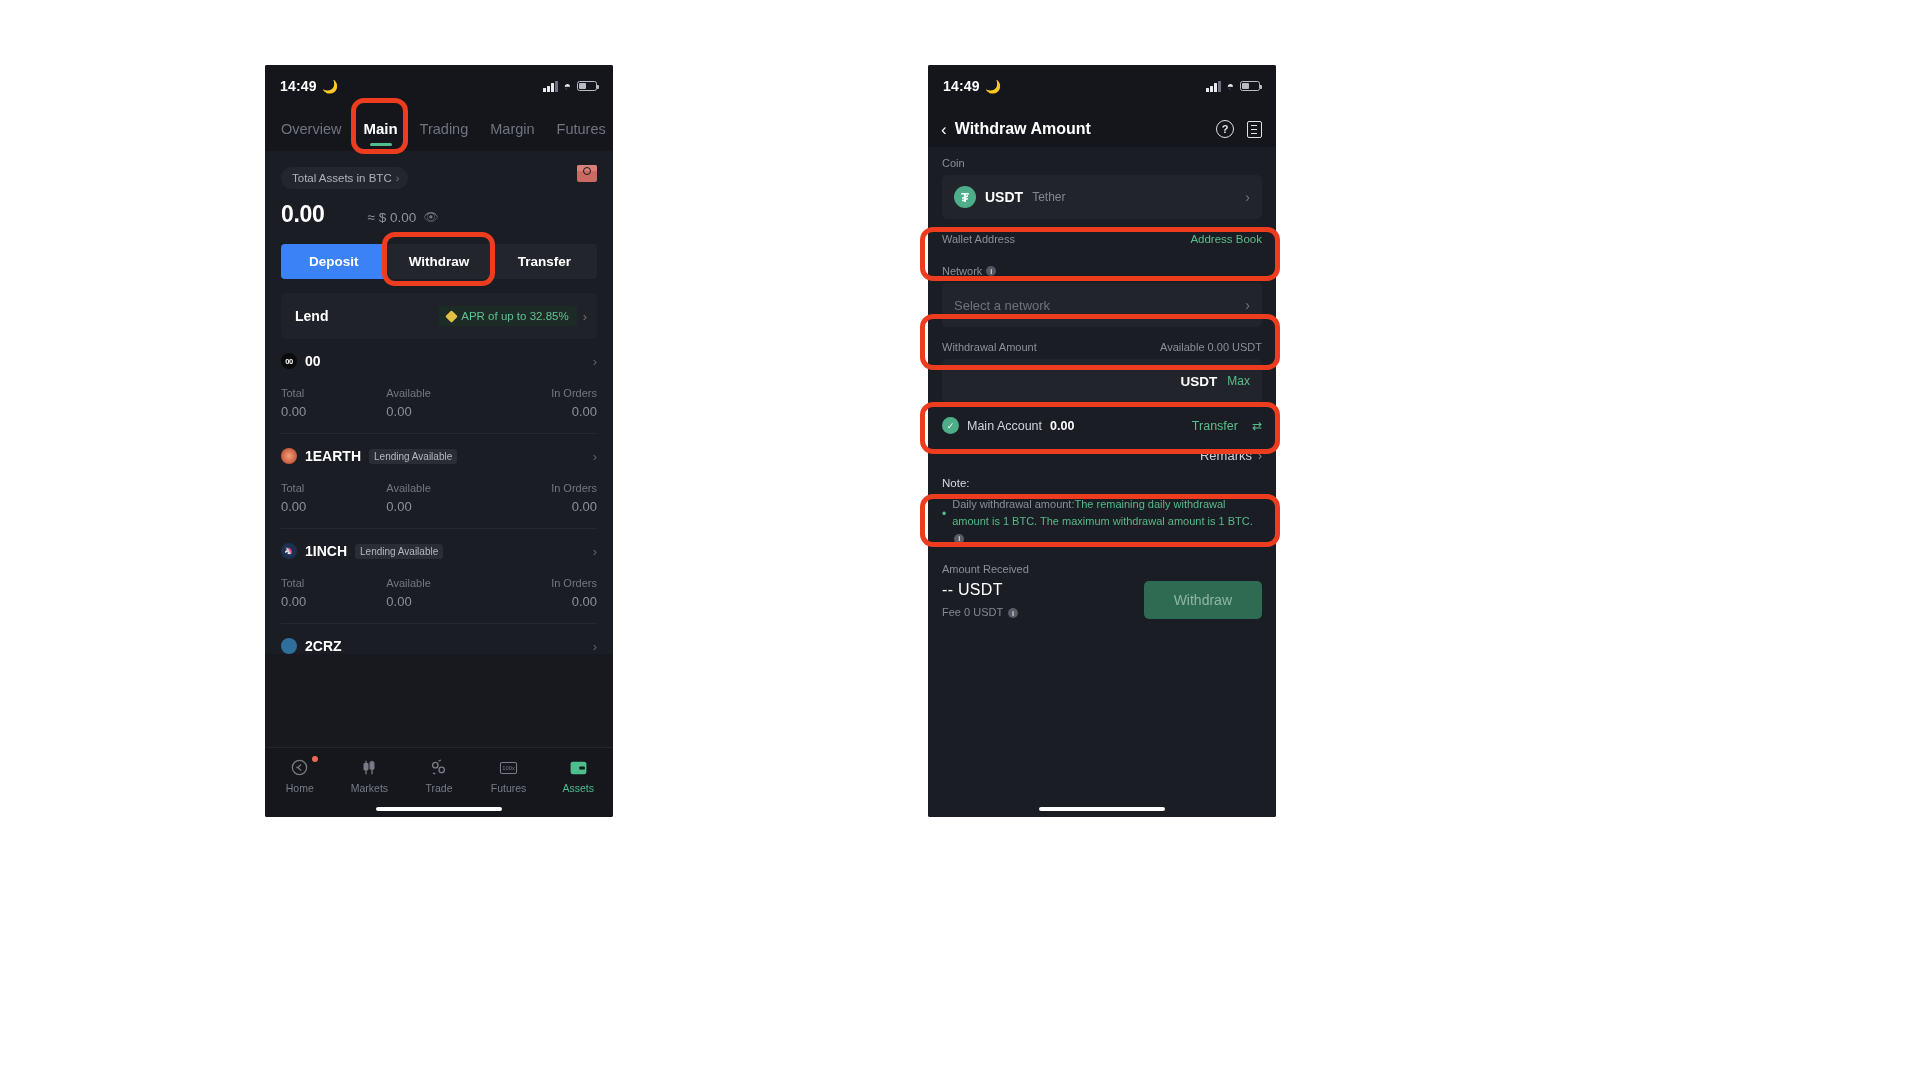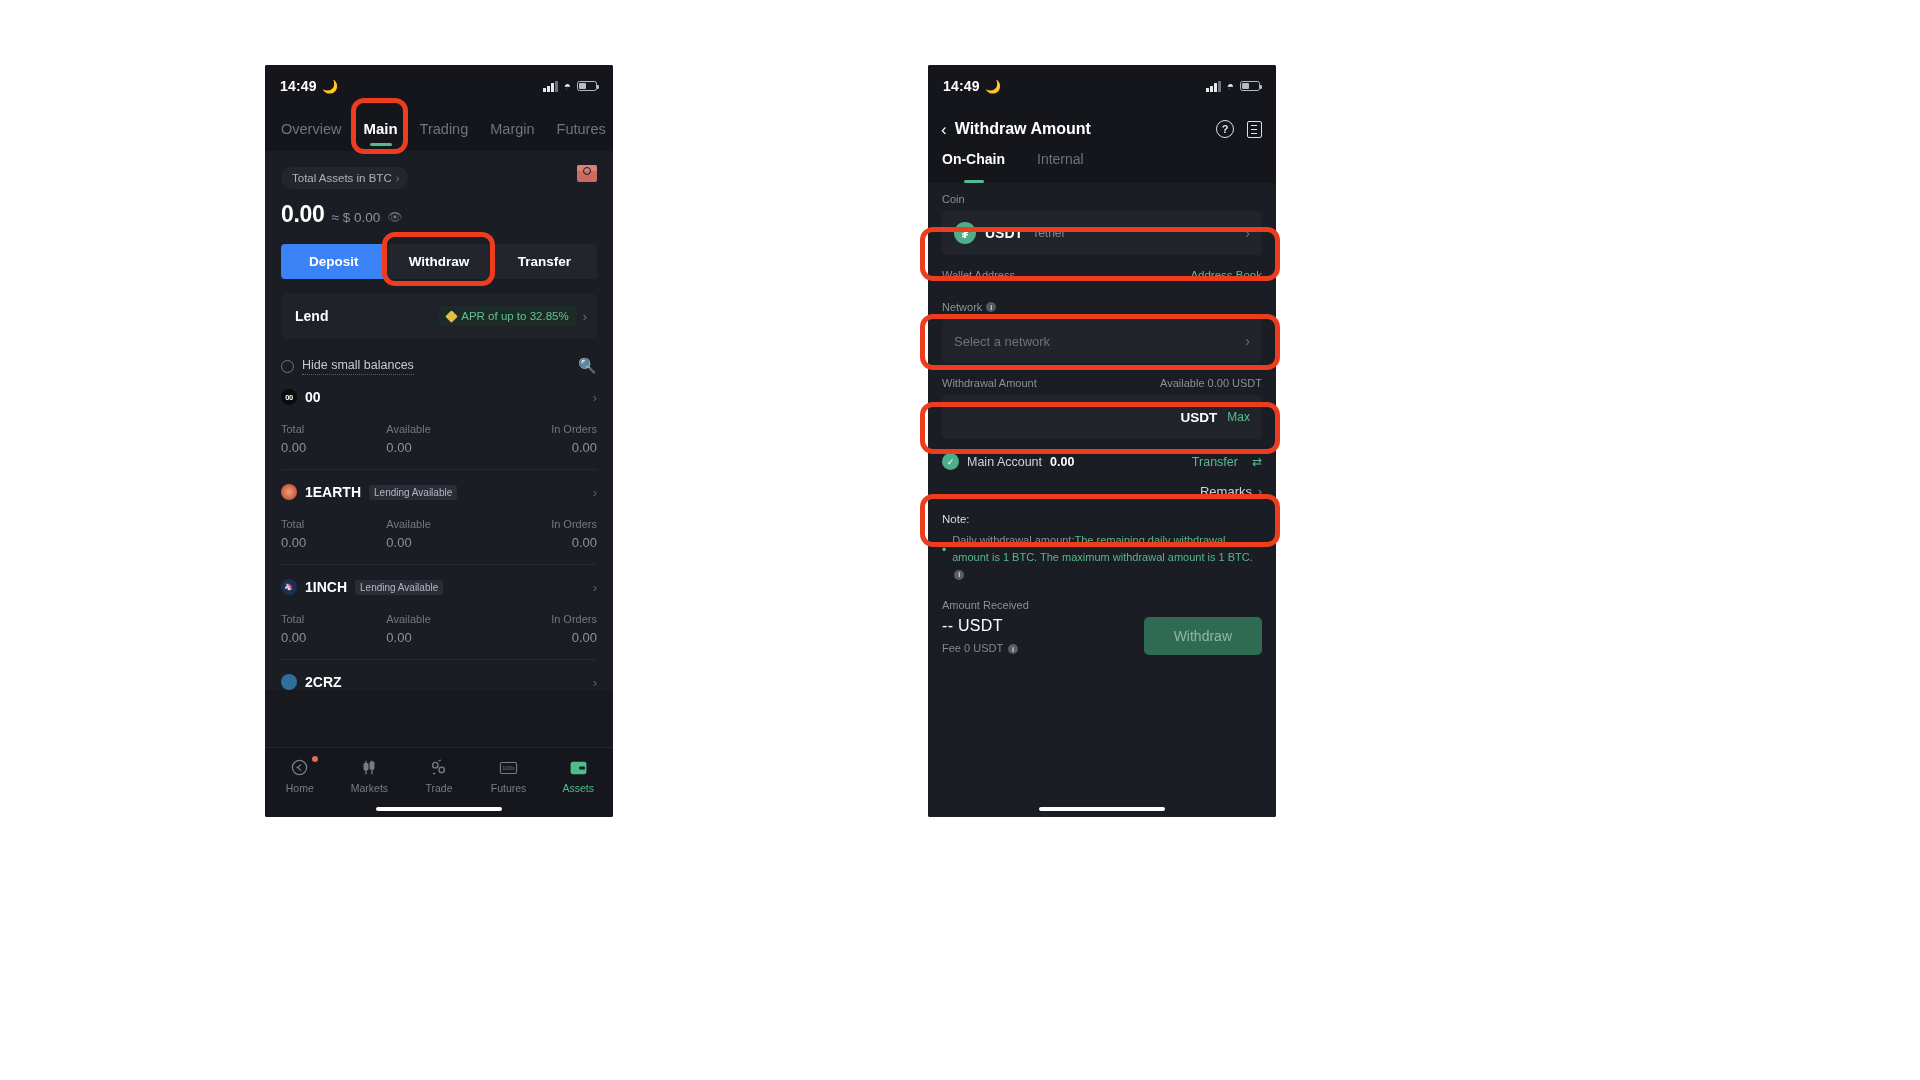--- a/index.html
+++ b/index.html
@@ -78,21 +78,21 @@
   .gift::before{
     content:''; position:absolute; left:0; right:0; top:0; height:6px;
     background:#d98078; border-radius:2px 2px 0 0;
   }
   .gift::after{
     content:''; position:absolute; left:50%; top:2px; transform:translateX(-50%);
     width:6px;height:6px;border:1.4px solid #17191f; border-radius:50%;
   }
   .balance-row { display:flex; align-items:baseline; gap:7px; margin-top:12px; }
   .balance-main { color:#ffffff; font-size:23px; font-weight:bold; letter-spacing:-.3px; }
-  .balance-sub { color:#8f939e; font-size:13.5px; }
+  .balance-sub { color:#8f939e; font-size:13.5px;margin-left:36px; }
   .eye { color:#70747f; font-size:12px; position:relative; top:-1px; }
 
   
   .actions { display:flex; gap:0; margin-top:16px; }
   .act {
     flex:1; text-align:center; padding:10px 0;
     font-size:13.5px; font-weight:bold; color:#ffffff;
   }
   .act.primary { background:#3b82f6; border-radius:4px 0 0 4px; color:#ffffff; }
   .act.ghost { background:#23252d; }
@@ -334,25 +334,20 @@
         <span class="lend-right">
           <span class="apr-chip">
             <span class="apr-dia"></span>
             <span>APR of up to 32.85%</span>
           </span>
           <span class="chev-r">›</span>
         </span>
       </div>
     </div>
 
-    <div class="hide-row">
-      <span class="radio"></span>
-      <span class="hide-label">Hide small balances</span>
-      <span class="search-ico">🔍</span>
-    </div>
 
     <div class="coin-list">
 
       <div class="coin">
         <div class="coin-head">
           <span class="coin-ico ico-00">00</span>
           <span class="coin-sym">00</span>
           <span class="coin-chev">›</span>
         </div>
         <div class="coin-cols">
@@ -506,24 +501,20 @@
 
     <div class="r-head">
       <span class="back-chev">‹</span>
       <span class="r-title">Withdraw Amount</span>
       <span class="r-head-icons">
         <span class="circ-q">?</span>
         <span class="doc-ico"></span>
       </span>
     </div>
 
-    <div class="r-tabs">
-      <span class="r-tab active">On-Chain</span>
-      <span class="r-tab">Internal</span>
-    </div>
 
     <div class="r-body">
 
       <div class="fld-label">Coin</div>
       <div class="fld coin-pick">
         <span class="usdt-badge">₮</span>
         <span class="usdt-sym">USDT</span>
         <span class="usdt-name">Tether</span>
         <span class="chev-end">›</span>
       </div>

